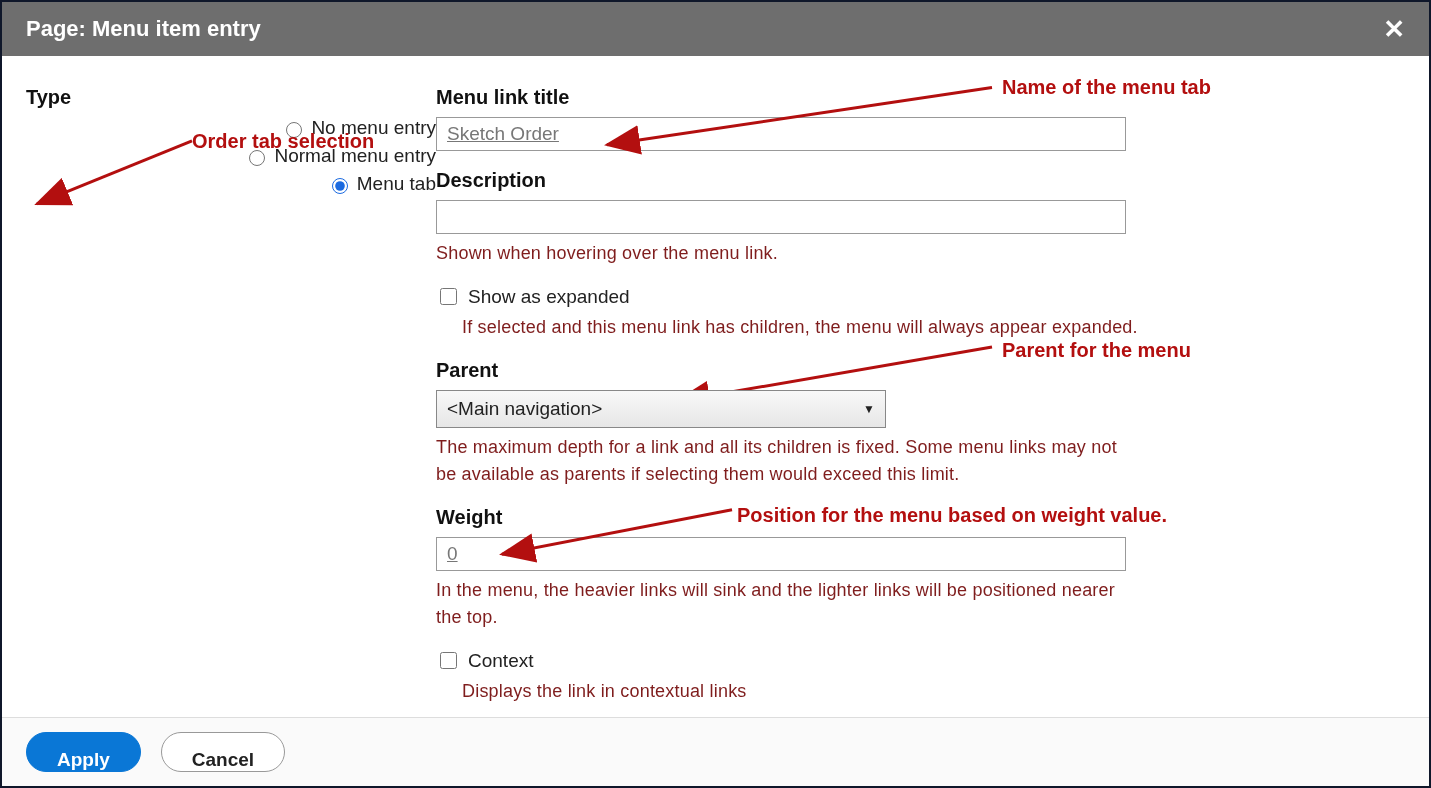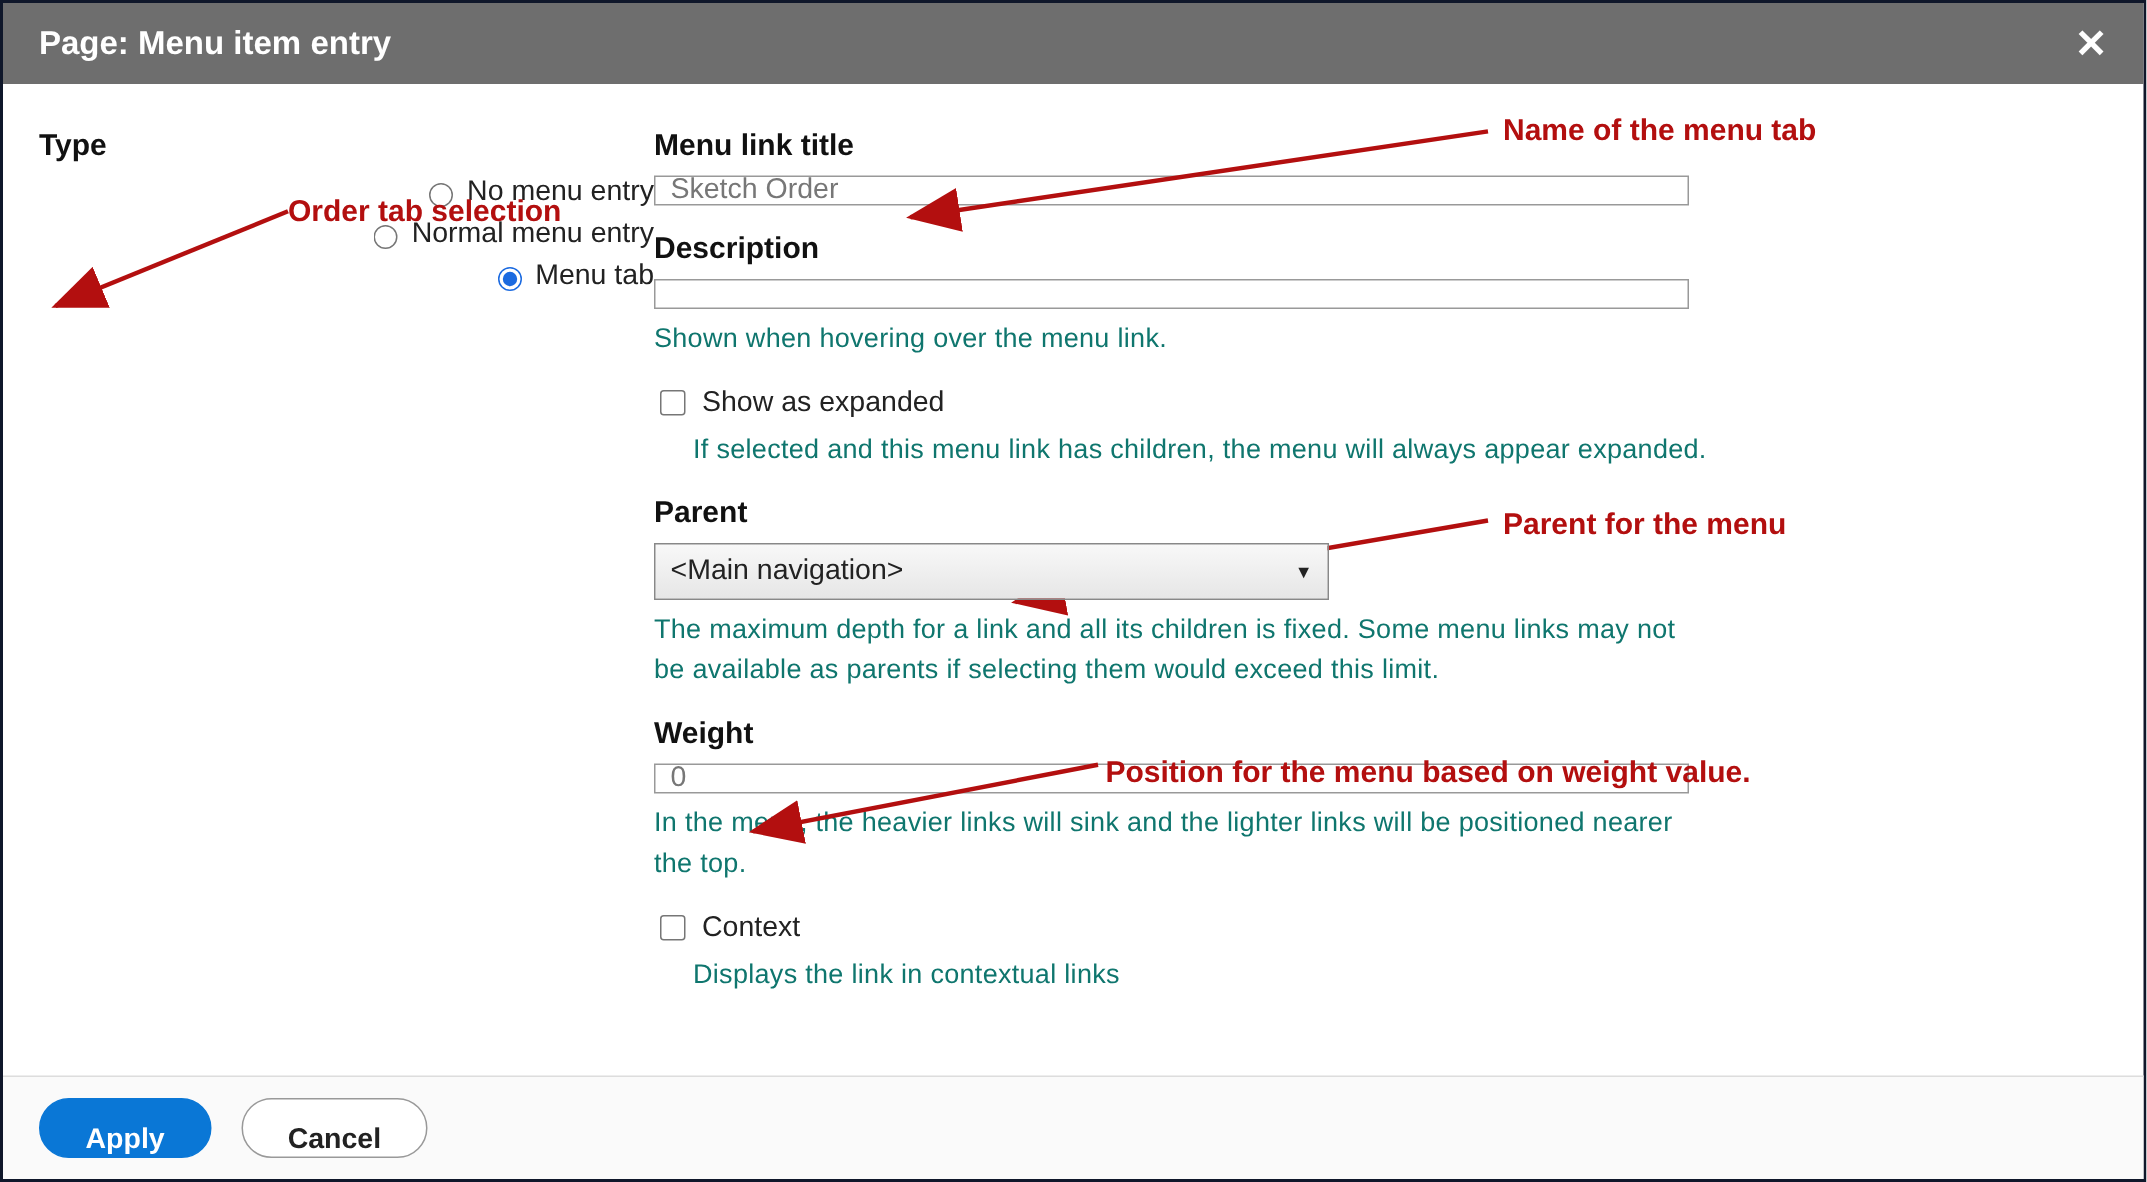--- a/index.html
+++ b/index.html
@@ -69,28 +69,29 @@
   }
   .radio-row input[type=radio] {
     width: 16px;
     height: 16px;
     accent-color: #1b6ae0;
   }
   .field-group { margin-bottom: 18px; }
   .text-input {
     width: 100%;
     max-width: 690px;
-    height: 20px;
+    height: 34px;
     border: 1px solid #999;
     font-size: 19px;
     padding: 4px 10px;
     color: #777;
+    text-decoration: underline;
   }
   .help-text {
-    color: #0f766e;
+    color: #7f1d1d;
     font-size: 18px;
     margin-top: 6px;
     max-width: 690px;
     letter-spacing: 0.2px;
     line-height: 1.5;
   }
   .checkbox-row {
     display: flex;
     align-items: center;
     gap: 8px;

